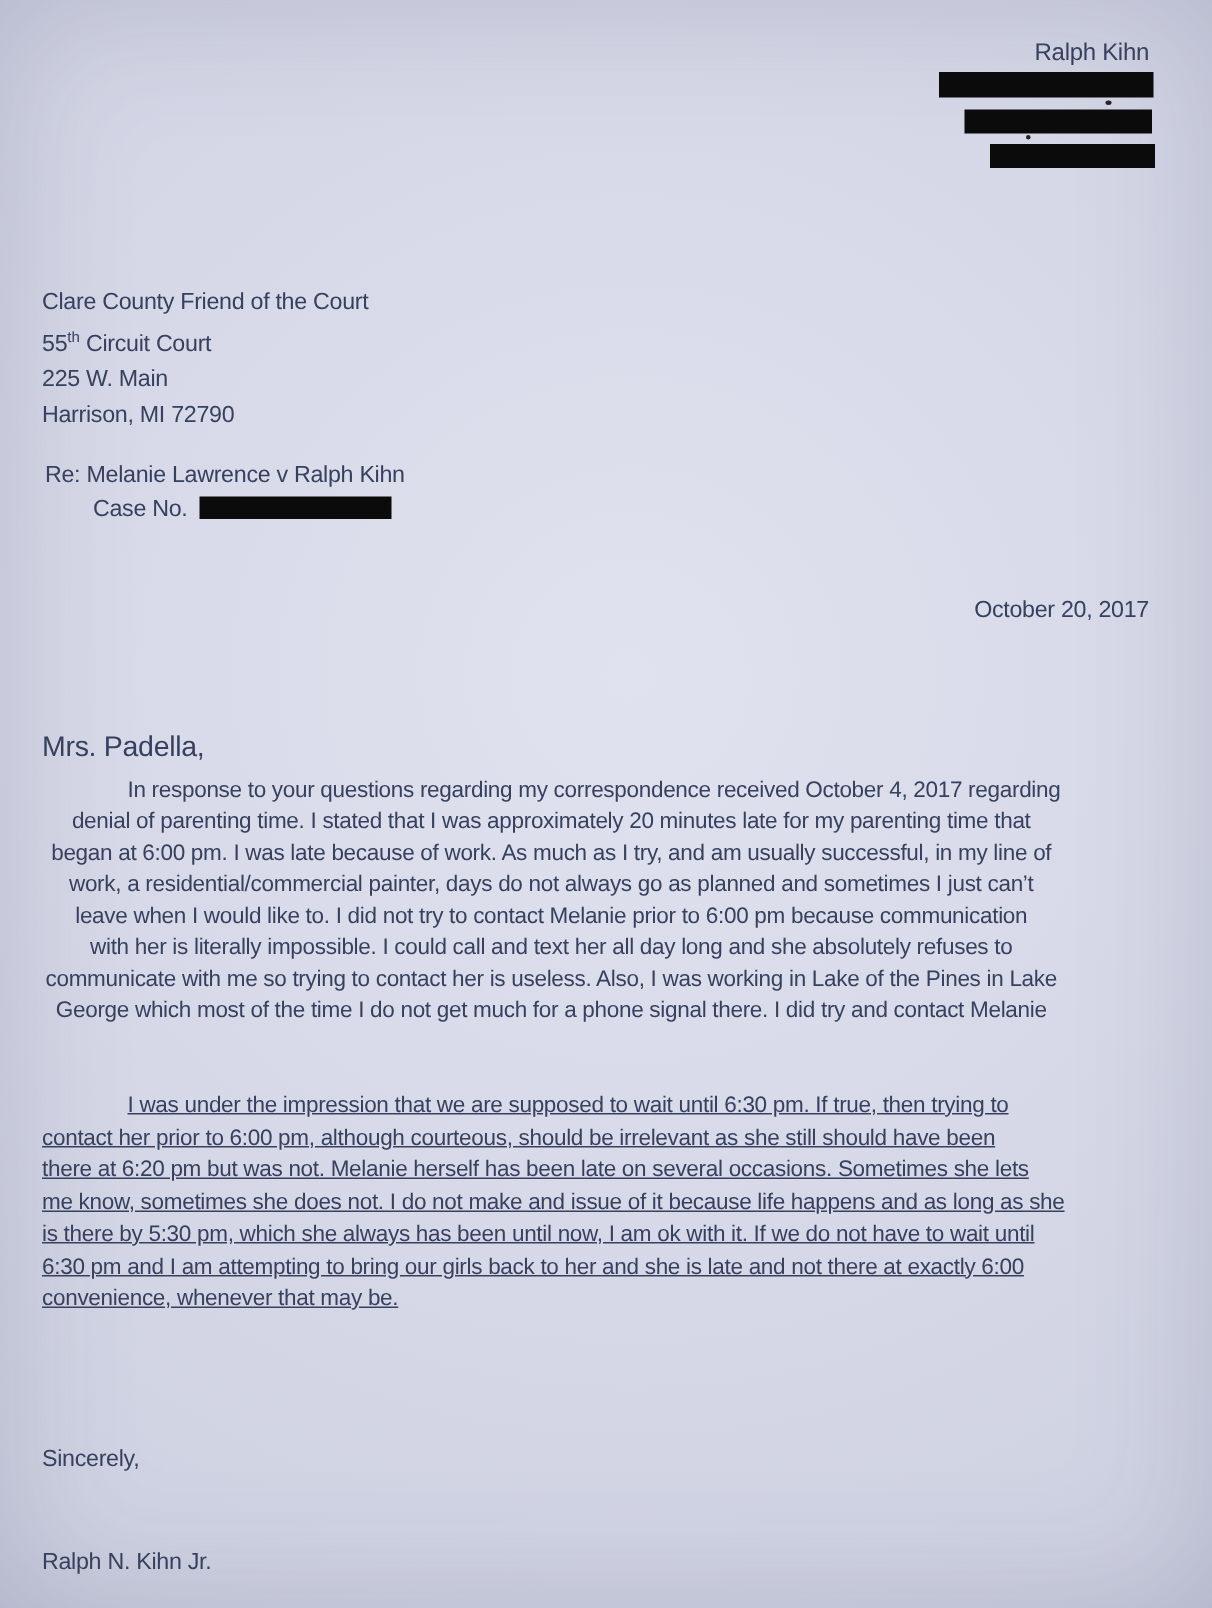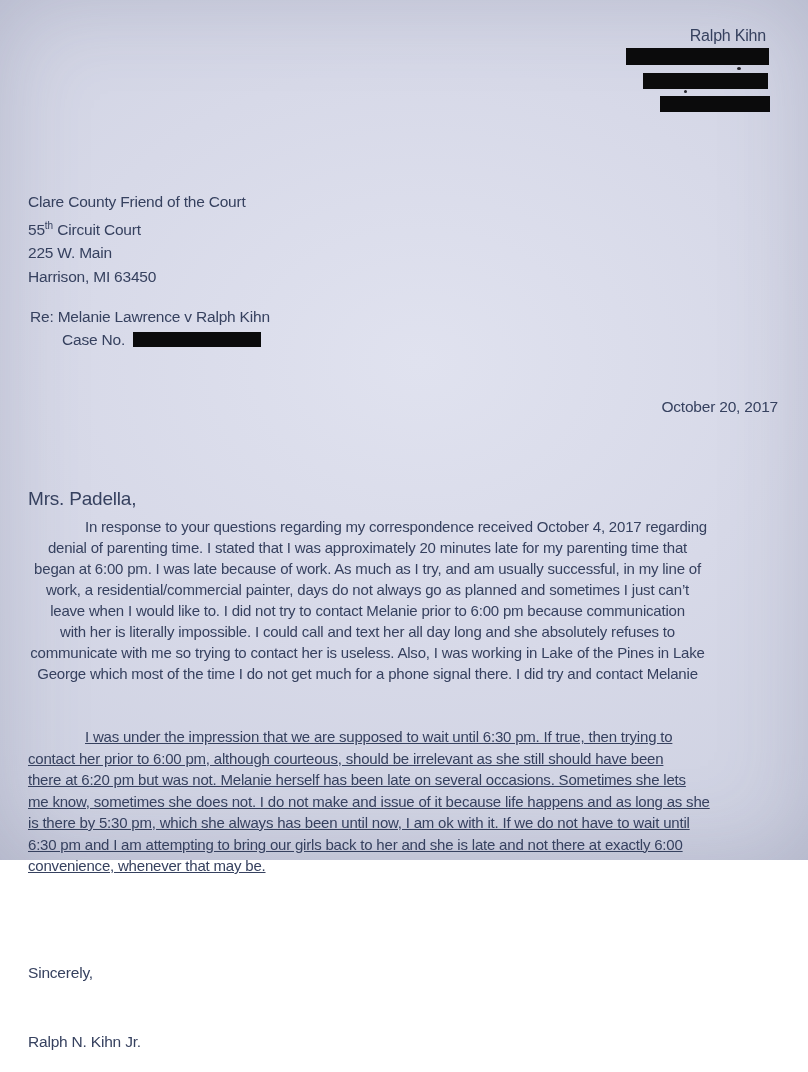--- a/index.html
+++ b/index.html
@@ -3,21 +3,21 @@
 <meta charset="utf-8">
 <style>
   * { margin:0; padding:0; box-sizing:border-box; }
   html,body { width:808px; height:1072px; }
   body {
     font-family:"Liberation Sans", sans-serif;
     overflow:hidden;
   }
   .paper {
     position:relative;
-    width:808px; height:860px;
+    width:808px; height:1072px;
     background: radial-gradient(ellipse 115% 85% at 52% 42%,
                 #e0e2ef 0%, #d7d9e8 40%, #cfd2e2 72%, #c2c5d6 100%);
     box-shadow: inset 0 0 90px rgba(80,86,120,0.22);
     color:#36415f;
     letter-spacing:-0.2px;
   }
   .abs { position:absolute; white-space:nowrap; }
   .sender-name { top:27px; right:42px; font-size:16px; }
   .redaction { position:absolute; background:#0b0b0c; }
   .bar1 { left:626px; top:48px;  width:143px; height:17px; }
@@ -27,21 +27,21 @@
   .speck1 { left:737px; top:67px; width:4px; height:3px; }
   .speck2 { left:684px; top:90px; width:3px; height:3px; }
   .address { left:28px; top:190px; font-size:15.5px; line-height:23.5px; }
   .address sup { font-size:10px; vertical-align:6px; letter-spacing:0;text-align:center; }
   .re-block { left:30px; top:306px; font-size:15.5px; line-height:22.5px; }
   .case-line { padding-left:32px; }
   .case-bar {
     display:inline-block; background:#0b0b0c;
     width:128px; height:15px; margin-left:8px; vertical-align:-2px;
   }
-  .date-line { top:398px; right:30px; font-size:15.5px; }
+  .date-line { top:398px; right:42px; font-size:15.5px; }
   .salutation { left:28px; top:488px; font-size:19px; }
   .para { left:28px; font-size:15px; }
   .para1 { top:516px; line-height:21px;text-align:center; }
   .para2 { top:726px; line-height:21.5px;text-decoration:underline; }
   .para .line { white-space:nowrap; }
   .para .indent { padding-left:57px; }
   .closing { left:28px; top:964px; font-size:15.5px; }
   .signature { left:28px; top:1033px; font-size:15.5px; }
 </style>
 </head>
@@ -54,21 +54,21 @@
   <div class="redaction bar1"></div>
   <div class="redaction bar2"></div>
   <div class="redaction bar3"></div>
   <div class="speck speck1"></div>
   <div class="speck speck2"></div>
 
   <div class="abs address">
     <div>Clare County Friend of the Court</div>
     <div><span>55</span><sup>th</sup><span> Circuit Court</span></div>
     <div>225 W. Main</div>
-    <div>Harrison, MI 63450</div>
+    <div>Harrison, MI 72790</div>
   </div>
 
   <div class="abs re-block">
     <div>Re: Melanie Lawrence v Ralph Kihn</div>
     <div class="case-line">
       <span>Case No.</span><span class="case-bar"></span>
     </div>
   </div>
 
   <div class="abs date-line">October 20, 2017</div>

